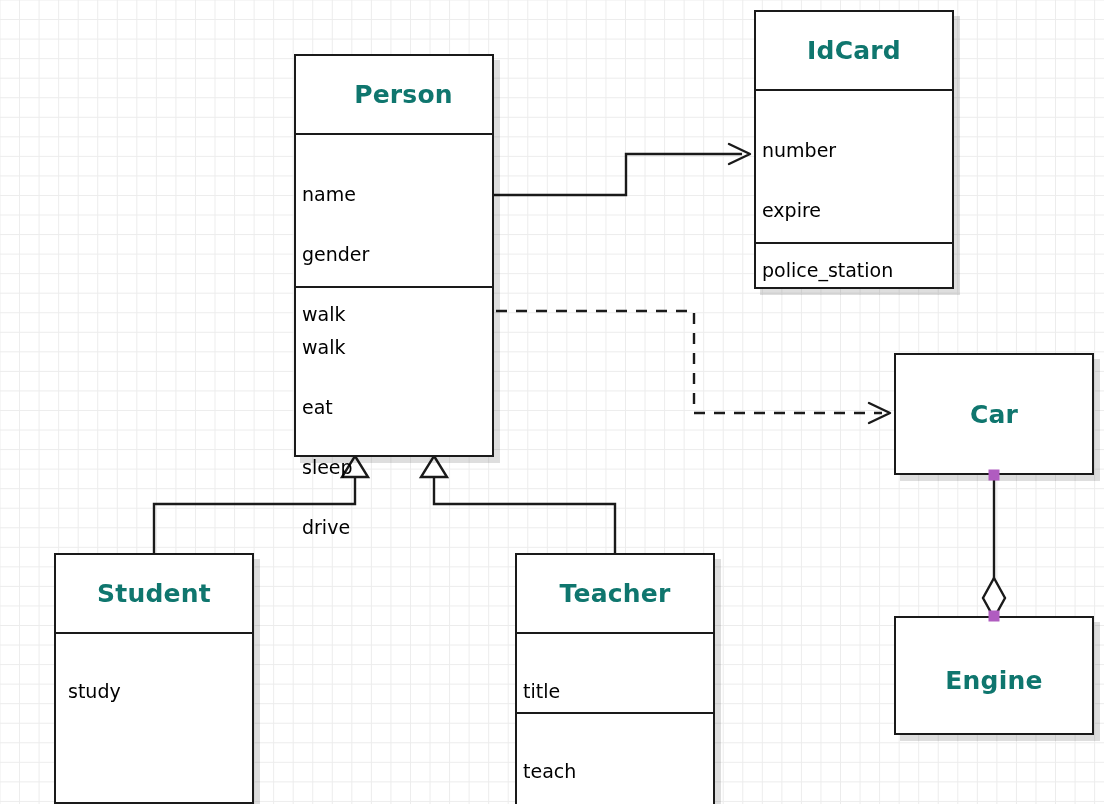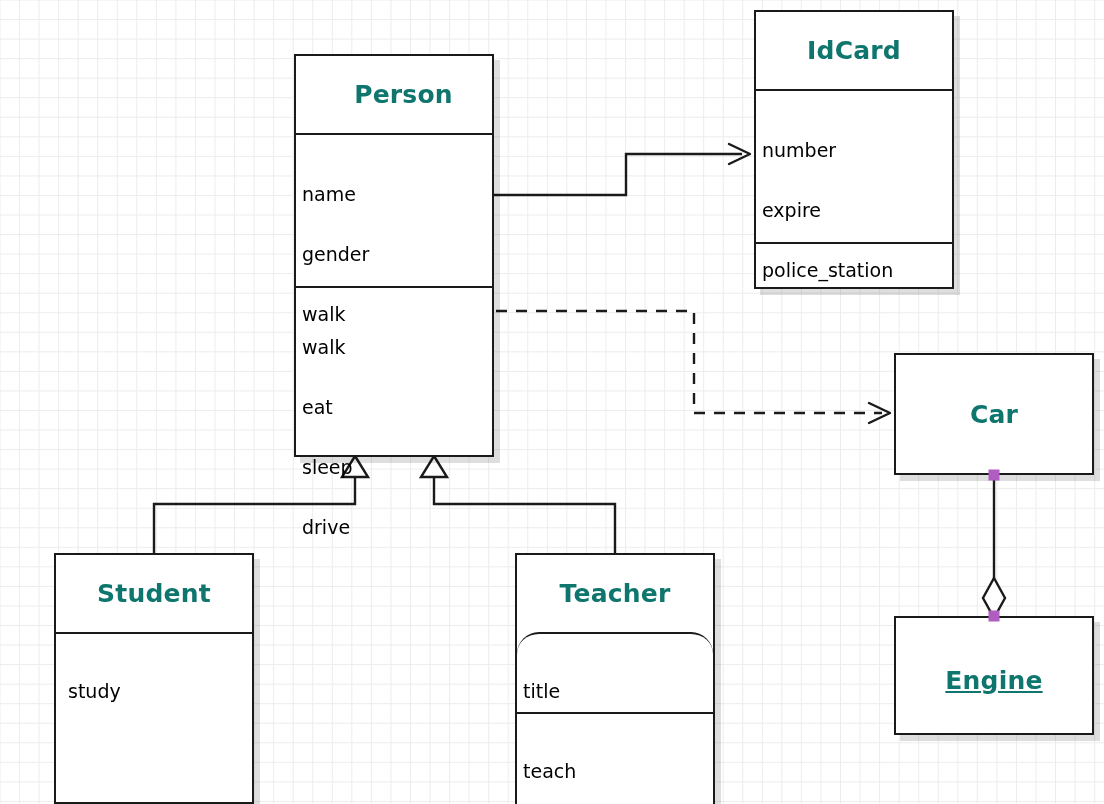--- a/index.html
+++ b/index.html
@@ -153,33 +153,33 @@
     </div>
     <div class="compartment member-list tight" style="height:90px;padding-left:12px;">
       <div class="member">study</div>
     </div>
   </div>
 
   <div class="uml-class" style="left:515px; top:553px; width:200px; height:309px;">
     <div class="compartment class-title" style="height:77px;">
       <span>Teacher</span>
     </div>
-    <div class="compartment member-list tight" style="height:80px;border-radius:22px;">
+    <div class="compartment member-list tight" style="height:80px;">
       <div class="member">title</div>
     </div>
     <div class="compartment member-list tight" style="height:90px;">
       <div class="member">teach</div>
     </div>
   </div>
 
   <div class="uml-class" style="left:894px; top:353px; width:200px; height:122px;">
     <div class="compartment class-title" style="height:118px;border-radius:28px;">
       <span>Car</span>
     </div>
   </div>
 
   <div class="uml-class" style="left:894px; top:616px; width:200px; height:119px;">
-    <div class="compartment class-title" style="height:124px;text-decoration:underline;">
+    <div class="compartment class-title" style="height:124px;">
       <span>Engine</span>
     </div>
   </div>
 
 </div>
 
 </body></html>

